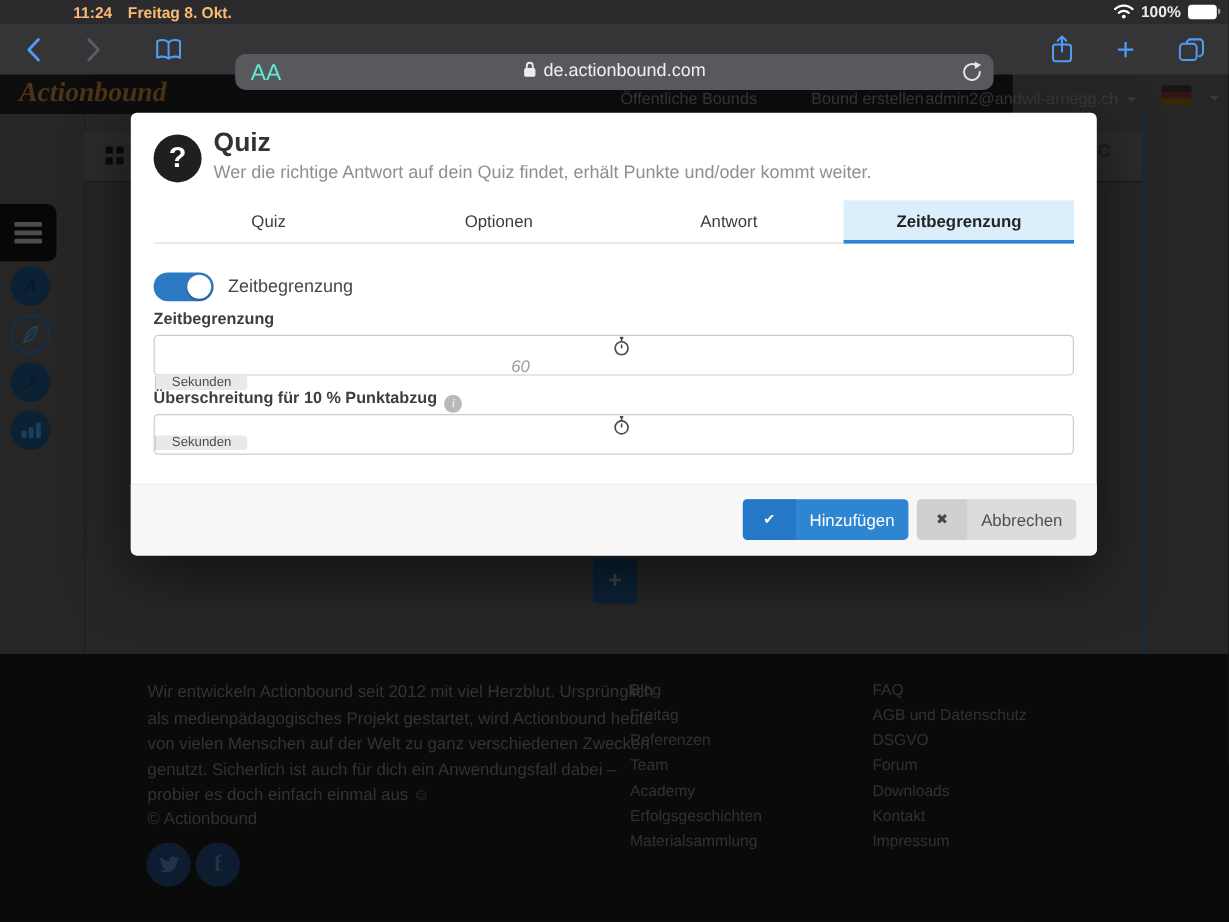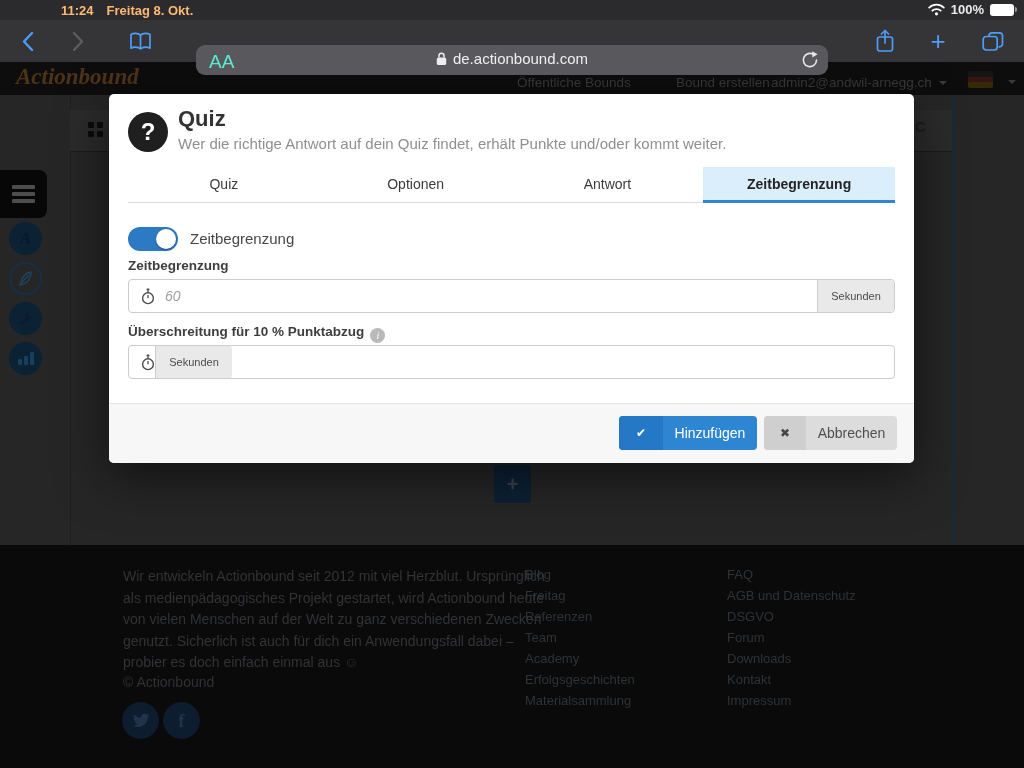--- a/index.html
+++ b/index.html
@@ -18,21 +18,21 @@
   .toolbar { position:absolute; top:20px; left:0; width:1024px; height:42px; background:#353538; z-index:30; }
   .tb-ic { position:absolute; top:0; height:42px; display:flex; align-items:center; justify-content:center; cursor:pointer; }
   .urlbar { position:absolute; left:196px; top:25px; width:632px; height:30px; background:#59595d; border-radius:9px; cursor:pointer; }
   .reader-btn { position:absolute; left:13px; top:6px; font-size:19px; color:#5eead4; cursor:pointer; }
   .url-center { position:absolute; left:60px; right:60px; top:5px; text-align:center; font-size:15px; color:#efefef; white-space:nowrap; }
   .url-center svg { vertical-align:-2px; margin-right:6px; }
   .reload-btn { position:absolute; right:9px; top:5px; cursor:pointer; }
   .plus-glyph { font-size:26px; color:#4f9cf7; font-weight:normal; }
 
   
-  .site-header { position:absolute; top:62px; left:0; width:1024px; height:33px; background:#0d0d0e; z-index:3; }
+  .site-header { position:absolute; top:62px; left:0; width:844px; height:33px; background:#0d0d0e; z-index:3; }
   .logo { position:absolute; left:16px; top:2px; font-family:"Liberation Serif",serif; font-style:italic; font-weight:bold; font-size:23px; color:#4e3417; cursor:pointer; }
   .nav-item { position:absolute; top:13px; font-size:13.5px; color:#3a3a3a; cursor:pointer; white-space:nowrap; }
   .caret { display:inline-block; width:0; height:0; border-left:4px solid transparent; border-right:4px solid transparent; border-top:4px solid #3a3a3a; margin-left:7px; vertical-align:2px; }
   .flag { position:absolute; left:968px; top:9px; width:25px; height:17px; border-radius:2px; overflow:hidden; cursor:pointer; display:flex; flex-direction:column; }
   .flag div { flex:1; }
   .flag-caret { position:absolute; left:1001px; top:18px; }
 
   
   .vline-left { position:absolute; left:70px; top:95px; width:1px; height:450px; background:#1e1e1e; z-index:1; }
   .vline-navy { position:absolute; left:952px; top:95px; width:2px; height:450px; background:#16293d; z-index:1; }
@@ -69,21 +69,21 @@
   .m-sub { position:absolute; left:69px; top:41px; font-size:15px; color:#8f8f8f; white-space:nowrap; }
   .tabs { position:absolute; left:19px; top:73px; width:767px; height:36px; display:flex; }
   .tab { flex:1; text-align:center; line-height:34px; font-size:14px; color:#3c3c3c; border-bottom:1px solid #dcdcdc; cursor:pointer; }
   .tab.active { background:#dbeefb; border-bottom:3px solid #2e86d3; font-weight:bold; color:#252525; }
   .toggle { position:absolute; left:19px; top:133px; width:50px; height:24px; border-radius:12px; background:#2d7ac4; cursor:pointer; }
   .knob { position:absolute; right:2px; top:2px; width:20px; height:20px; border-radius:50%; background:#fff; box-shadow:0 1px 2px rgba(0,0,0,.35); }
   .toggle-label { position:absolute; left:81px; top:136px; font-size:15px; color:#474747; }
   .f-label { position:absolute; left:19px; font-size:13.5px; font-weight:bold; color:#3e3e3e; }
   .lab-1 { top:164px; } .lab-2 { top:230px; }
   .info { display:inline-block; width:15px; height:15px; border-radius:50%; background:#b9b9b9; color:#fff; font-size:10px; line-height:15px; text-align:center; font-style:italic; font-family:"Liberation Serif",serif; font-weight:normal; margin-left:6px; vertical-align:-3px; cursor:pointer; }
-  .input-row { position:absolute; left:19px; width:767px; height:34px; border:1px solid #ccc; border-radius:4px; background:#fff; display:flex; align-items:center; }
+  .input-row { position:absolute; left:19px; width:767px; height:34px; border:1px solid #ccc; border-radius:4px; background:#fff; display:flex; align-items:center;flex-direction:column; }
   .row-1 { top:185px; } .row-2 { top:251px; }
   .in-icon { margin-left:12px; display:flex; }
   .input-row input { flex:1; height:100%; border:none; outline:none; background:transparent; font-size:14px; padding-left:10px; color:#555; font-family:inherit; }
   .input-row input::placeholder { font-style:italic; color:#9e9e9e; }
   .addon { align-self:stretch; width:77px; display:flex; align-items:center; justify-content:center; background:#e9e9e9; border-left:1px solid #ccc; border-radius:0 3px 3px 0; font-size:11px; color:#4c4c4c; }
   .m-footer { position:absolute; left:0; bottom:0; width:100%; height:60px; background:#f7f7f8; border-top:1px solid #e4e4e4; border-radius:0 0 5px 5px; }
   .btn { position:absolute; top:12px; height:34px; border-radius:4px; display:flex; align-items:stretch; cursor:pointer; overflow:hidden; }
   .btn-ic { display:flex; align-items:center; justify-content:center; font-size:12px; }
   .btn-label { flex:1; display:flex; align-items:center; justify-content:center; font-size:14px; }
   .btn-confirm { right:157px; width:138px; background:#2e86d3; color:#fff; }

